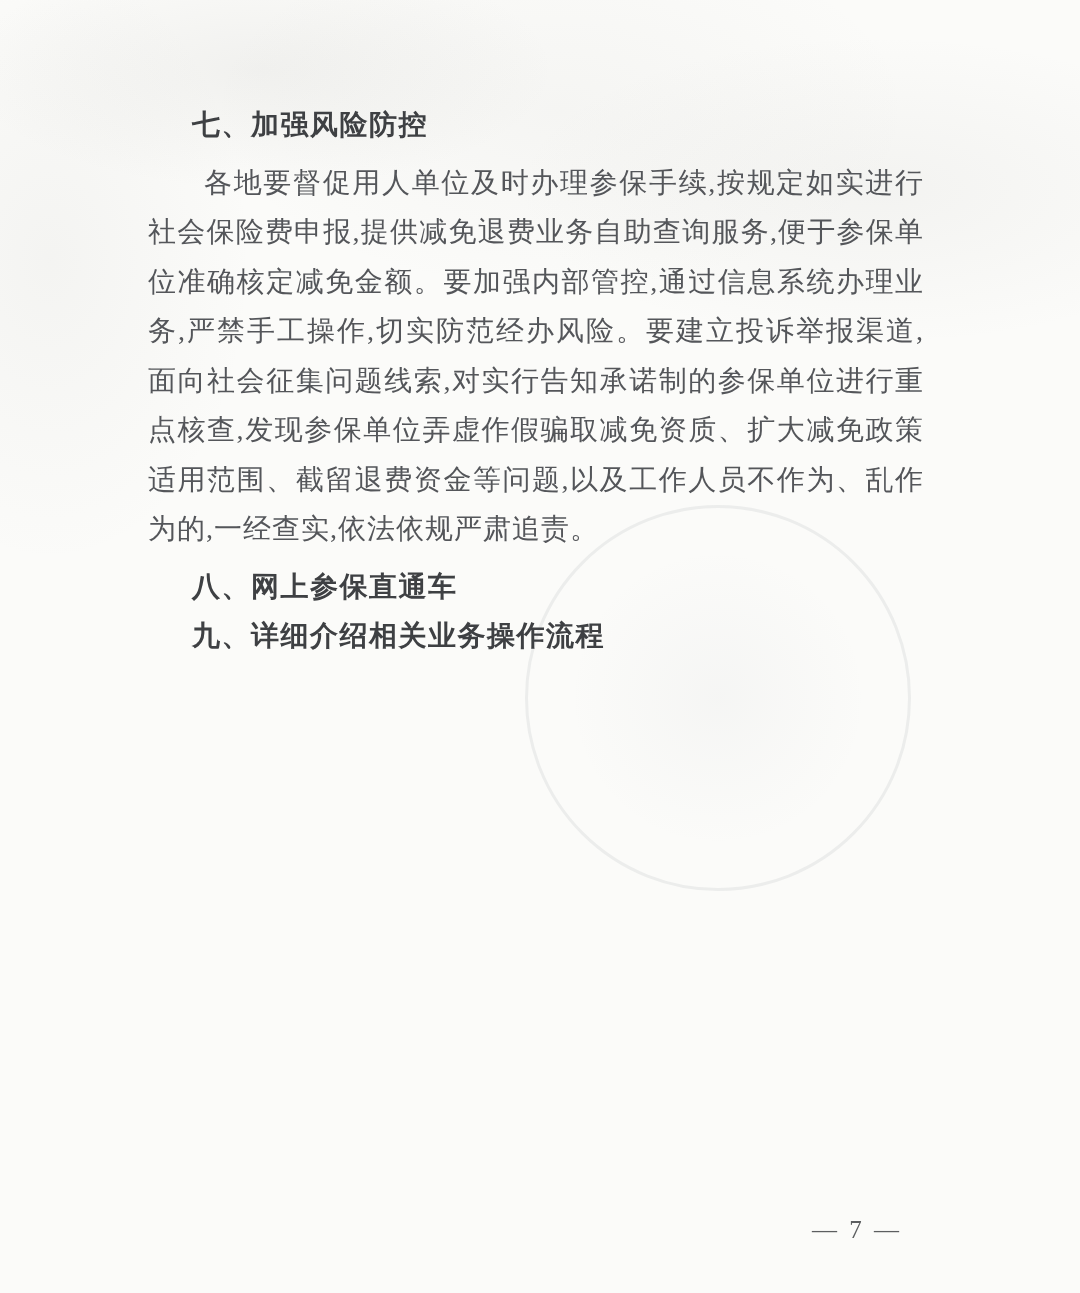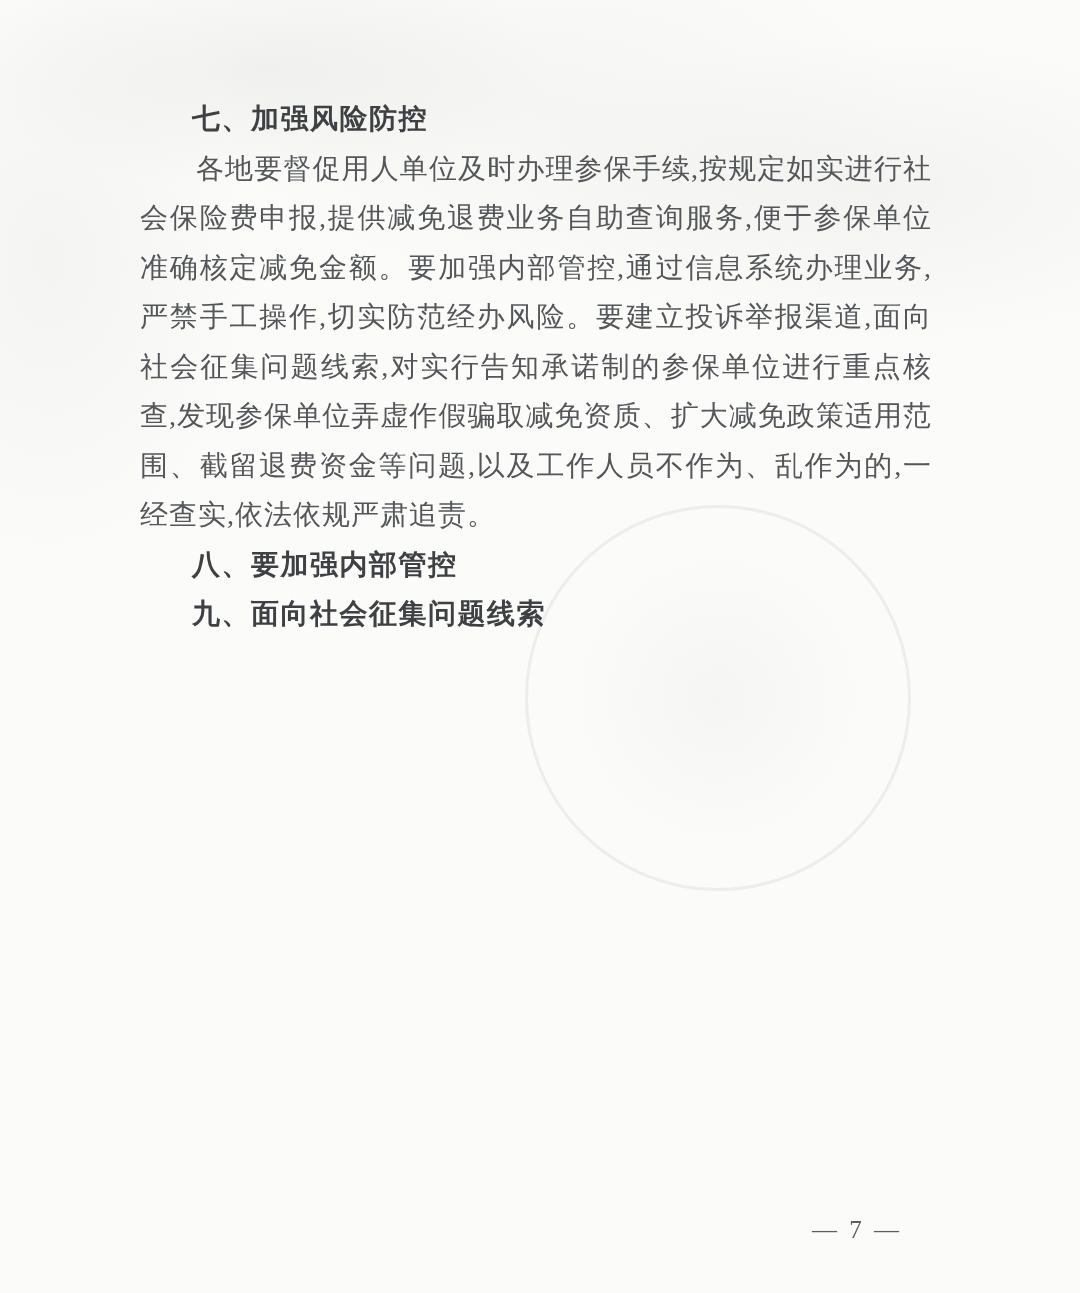--- a/index.html
+++ b/index.html
@@ -41,30 +41,30 @@
     left: 40px;
     top: 40px;
     right: 40px;
     bottom: 40px;
     border-radius: 50%;
     background: radial-gradient(circle, rgba(140,145,155,0.05), transparent 70%);
   }
   .content {
     position: absolute;
     left: 140px;
-    top: 94px;
+    top: 100px;
     width: 792px;
     color: #54565a;
     font-size: 28px;
     line-height: 49.5px;
     letter-spacing: 1px;
     text-align: justify;
   }
   .content p {
-    margin: 0;
+    margin: 8px;
     text-indent: 2em;
   }
   .content h2 {
     margin: 0;
     padding-left: 52px;
     font-family: "Liberation Sans", "DejaVu Sans", sans-serif;
     font-weight: bold;
     font-size: 28px;
     line-height: 49.5px;
     letter-spacing: 1.5px;
@@ -85,21 +85,21 @@
 
 <div class="page">
 
   <div class="watermark"></div>
 
   <main class="content">
 
     <h2>七、加强风险防控</h2>
     <p>各地要督促用人单位及时办理参保手续,按规定如实进行社会保险费申报,提供减免退费业务自助查询服务,便于参保单位准确核定减免金额。要加强内部管控,通过信息系统办理业务,严禁手工操作,切实防范经办风险。要建立投诉举报渠道,面向社会征集问题线索,对实行告知承诺制的参保单位进行重点核查,发现参保单位弄虚作假骗取减免资质、扩大减免政策适用范围、截留退费资金等问题,以及工作人员不作为、乱作为的,一经查实,依法依规严肃追责。</p>
 
-    <h2>八、要加强内部管控</h2>
+    <h2>八、网上参保直通车</h2>
 
-    <h2>九、面向社会征集问题线索</h2>
+    <h2>九、详细介绍相关业务操作流程</h2>
 
   </main>
 
   <div class="pageno">— 7 —</div>
 
 </div>
 
 </body></html>

